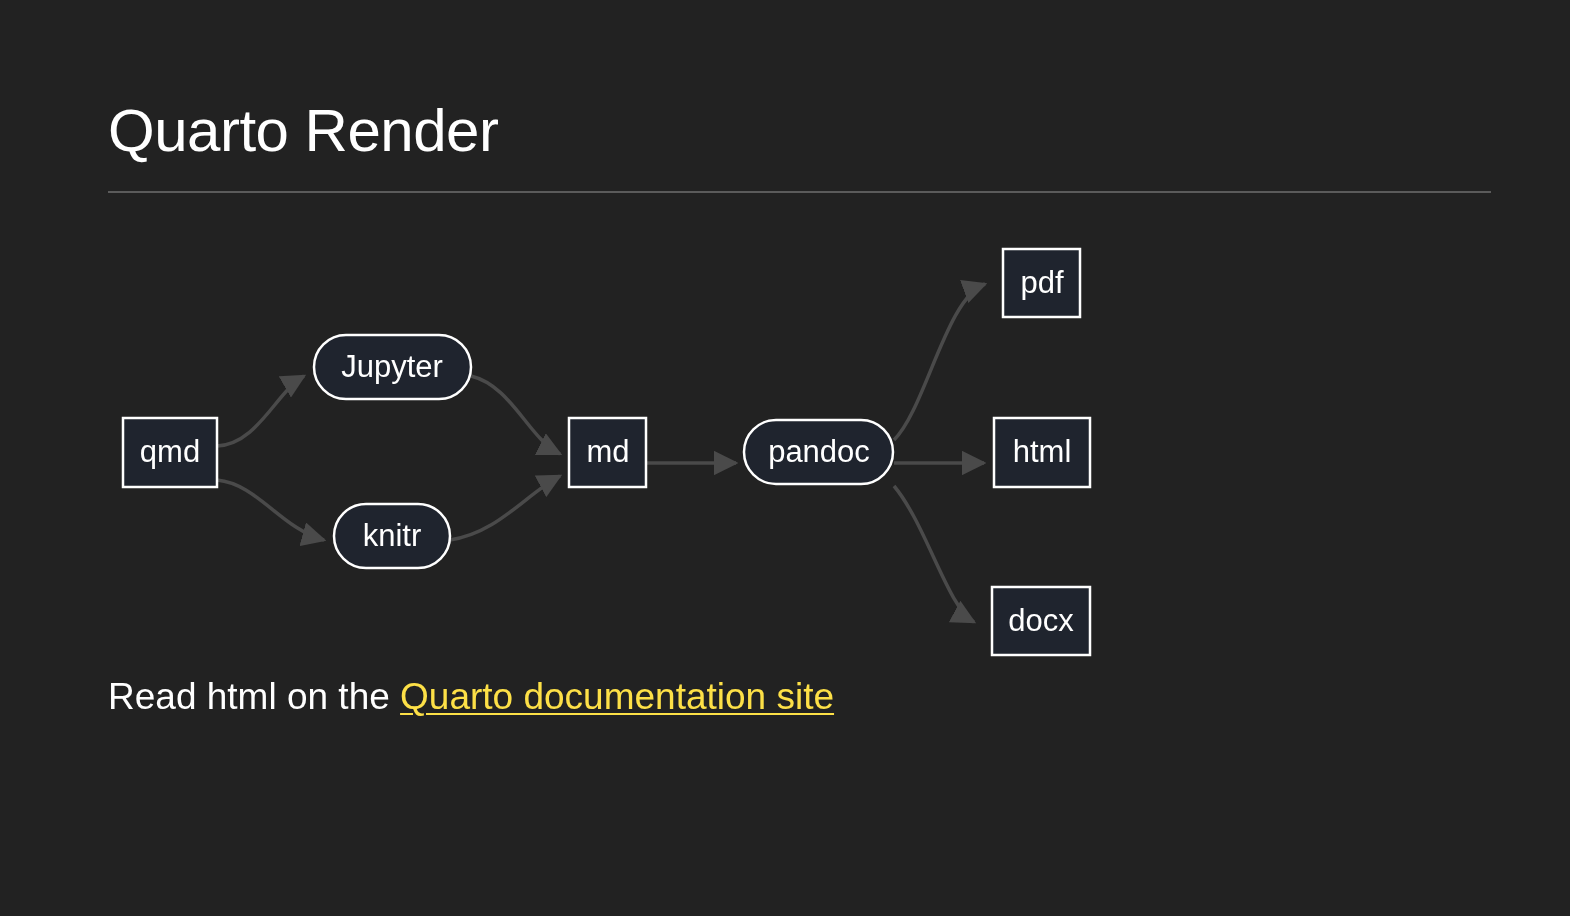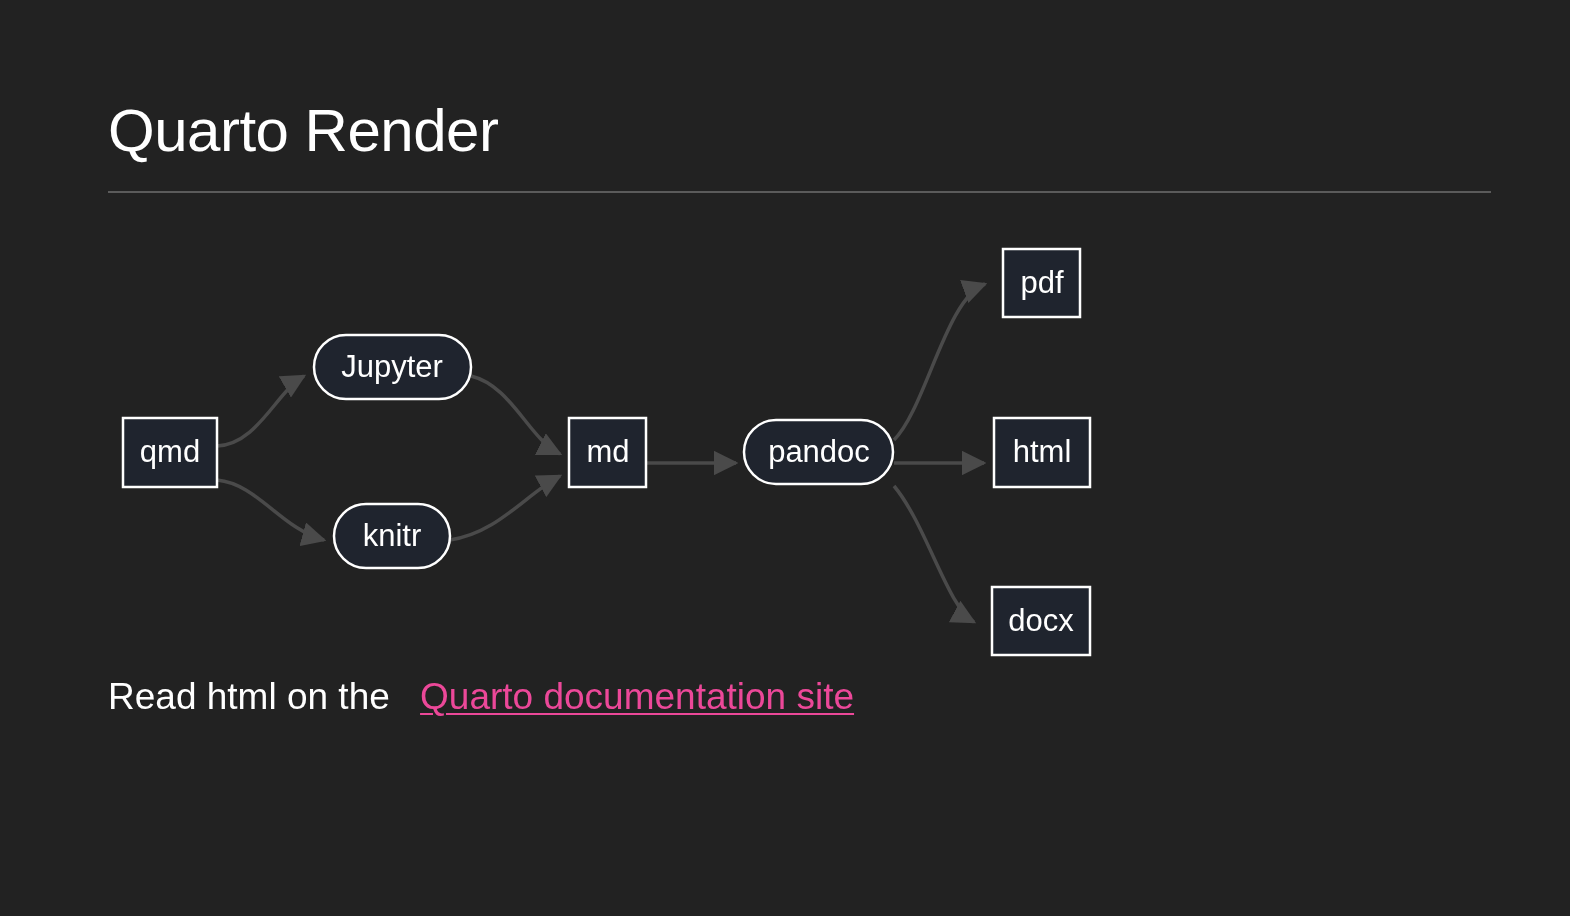--- a/index.html
+++ b/index.html
@@ -62,26 +62,25 @@
     position: absolute;
     left: 108px;
     top: 672px;
     font-size: 37px;
     line-height: 1.35;
     color: #ffffff;
     white-space: nowrap;
   }
   .read-more a,
   .read-more .doc-link {
-    color: #ec4899;
+    color: #fde047;
     text-decoration: underline;
     text-underline-offset: 4px;
     text-decoration-thickness: 2px;
     cursor: pointer;
-    margin-left: 20px;
   }
 </style>
 </head>
 <body>
 
 <div class="slide">
 
   <h1 class="slide-title">Quarto Render</h1>
 
   <div class="title-rule"></div>

